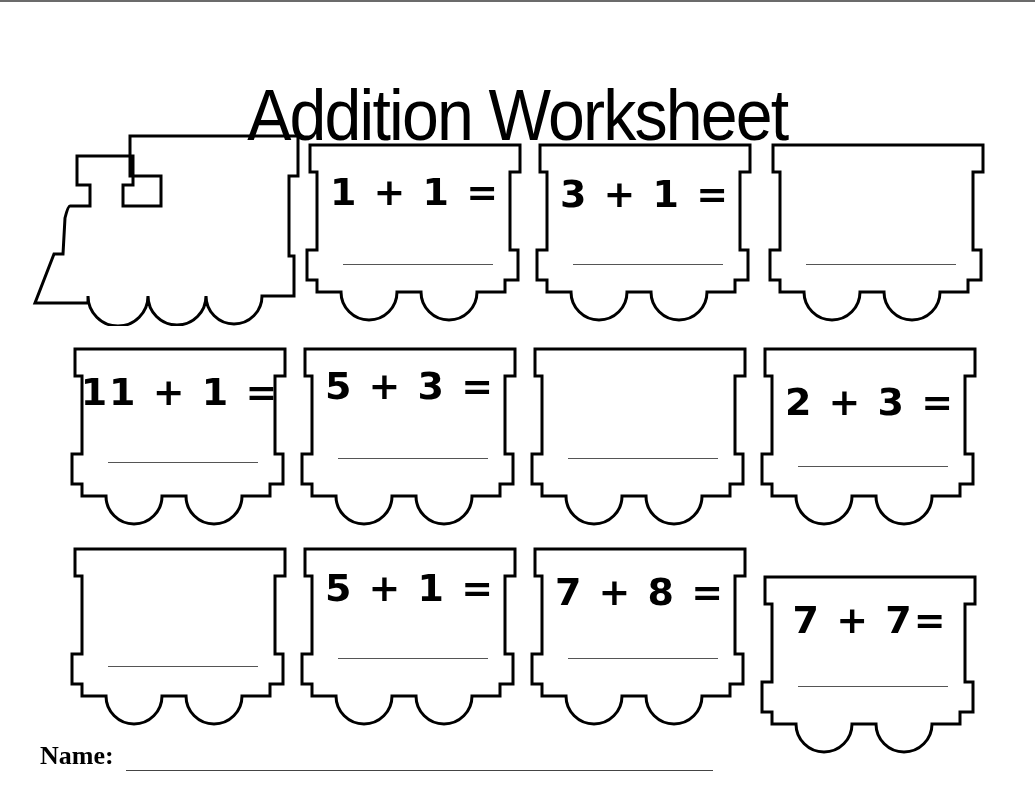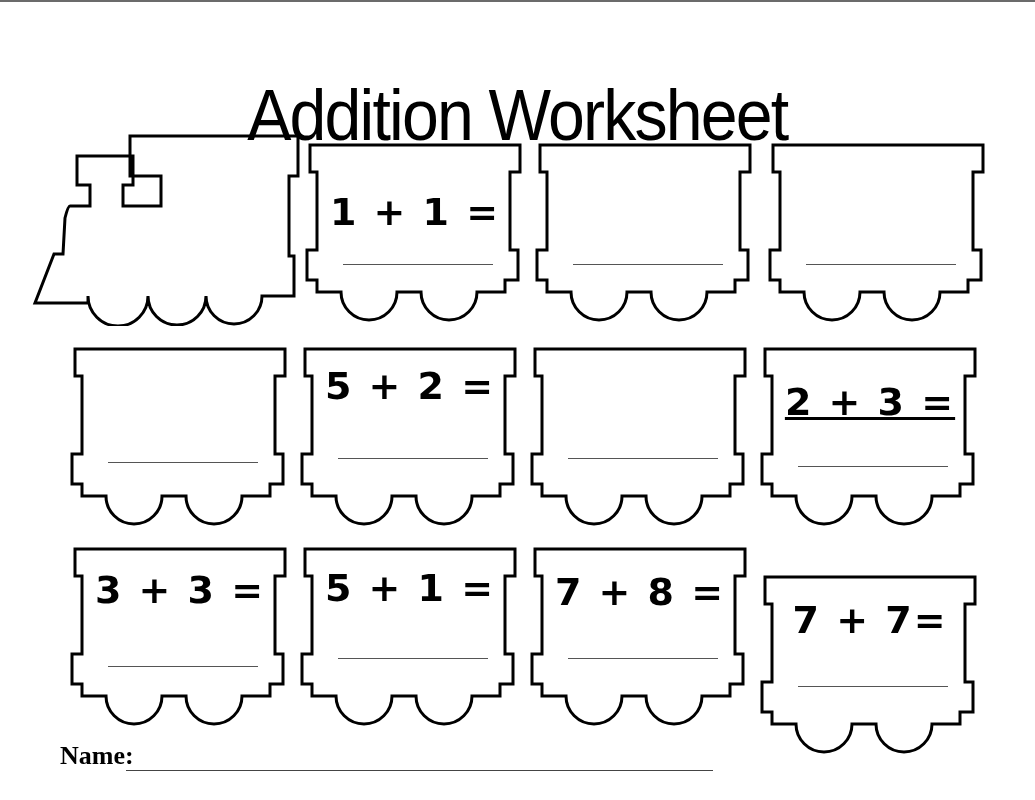--- a/index.html
+++ b/index.html
@@ -5,21 +5,21 @@
   html, body { margin: 0; padding: 0; background: #ffffff; }
   body { width: 1035px; height: 800px; position: relative; overflow: hidden; font-family: "Liberation Sans", sans-serif; }
   .topline { position: absolute; left: 0; top: 0; width: 1035px; height: 2px; background: #6b6b6b; }
   .title { position: absolute; left: 0; top: 22px; width: 1035px; text-align: center; font-family: "Liberation Sans", sans-serif; font-size: 72px; line-height: 90px; font-weight: normal; letter-spacing: -2px; color: #000; transform: scaleX(0.92); transform-origin: 515px 0; }
   .engine { position: absolute; left: 30px; top: 128px; width: 275px; height: 198px; }
   .car { position: absolute; width: 220px; height: 180px; }
   .car svg { position: absolute; left: 0; top: 0; width: 220px; height: 180px; overflow: visible; }
   .problem { position: absolute; left: 0; width: 220px; text-align: center; font-family: "DejaVu Sans", sans-serif; font-weight: bold; font-size: 38px; line-height: 44px; color: #000; letter-spacing: 2px; white-space: nowrap; }
   .answer-line { position: absolute; height: 1px; background: #555; cursor: text; }
   .name-row { position: absolute; left: 40px; top: 738px; height: 40px; }
-  .name-label { position: absolute; left: 0; top: 0; font-family: "Liberation Serif", serif; font-weight: bold; font-size: 26px; line-height: 36px; color: #000; white-space: nowrap; margin-left: 20px; }
+  .name-label { position: absolute; left: 0; top: 0; font-family: "Liberation Serif", serif; font-weight: bold; font-size: 26px; line-height: 36px; color: #000; white-space: nowrap; }
   .name-line { position: absolute; left: 86px; top: 32px; width: 587px; height: 1px; background: #444; cursor: text; }
 </style>
 </head>
 <body>
 
 <div class="topline"></div>
 
 <h1 class="title">Addition Worksheet</h1>
 
 <div class="engine">
@@ -28,66 +28,67 @@
              A28 28 0 0 1 176 168 A28 28 0 0 1 118 168 A28 28 0 0 1 58 168
              L58 175 L5 175 L24 126 L33 126 L35 90 Q38 78 40 78 L60 78 L60 57 L47 57 L47 28 L103 28 L103 57 L93 57 L93 78 L131 78 L131 48 L100 48 Z"></path>
   </svg>
 </div>
 
 <div id="cars">
     <div class="car" style="left: 305px; top: 142px;">
       <svg viewBox="0 0 220 180">
         <path d="M5 3 L215 3 L215 30 L205 30 L205 108 L213 108 L213 138 L200 138 L200 150 L172 150 A28 28 0 0 1 116 150 L92 150 A28 28 0 0 1 36 150 L12 150 L12 138 L2 138 L2 108 L12 108 L12 30 L5 30 Z" fill="none" stroke="#000" stroke-width="3"></path>
       </svg>
-      <div class="problem" style="top: 28px; margin-top: 20px;">1 + 1 =</div>
+      <div class="problem" style="top: 28px;">1 + 1 =</div>
       <div class="answer-line" style="top: 122px; left: 38px; width: 150px;"></div>
     </div>
     <div class="car" style="left: 535px; top: 142px;">
       <svg viewBox="0 0 220 180">
         <path d="M5 3 L215 3 L215 30 L205 30 L205 108 L213 108 L213 138 L200 138 L200 150 L172 150 A28 28 0 0 1 116 150 L92 150 A28 28 0 0 1 36 150 L12 150 L12 138 L2 138 L2 108 L12 108 L12 30 L5 30 Z" fill="none" stroke="#000" stroke-width="3"></path>
       </svg>
+      <div class="problem" style="top: 30px;">3 + 1 =</div>
       <div class="answer-line" style="top: 122px; left: 38px; width: 150px;"></div>
     </div>
     <div class="car" style="left: 768px; top: 142px;">
       <svg viewBox="0 0 220 180">
         <path d="M5 3 L215 3 L215 30 L205 30 L205 108 L213 108 L213 138 L200 138 L200 150 L172 150 A28 28 0 0 1 116 150 L92 150 A28 28 0 0 1 36 150 L12 150 L12 138 L2 138 L2 108 L12 108 L12 30 L5 30 Z" fill="none" stroke="#000" stroke-width="3"></path>
       </svg>
       <div class="answer-line" style="top: 122px; left: 38px; width: 150px;"></div>
     </div>
     <div class="car" style="left: 70px; top: 346px;">
       <svg viewBox="0 0 220 180">
         <path d="M5 3 L215 3 L215 30 L205 30 L205 108 L213 108 L213 138 L200 138 L200 150 L172 150 A28 28 0 0 1 116 150 L92 150 A28 28 0 0 1 36 150 L12 150 L12 138 L2 138 L2 108 L12 108 L12 30 L5 30 Z" fill="none" stroke="#000" stroke-width="3"></path>
       </svg>
+      <div class="problem" style="top: 24px;">11 + 1 =</div>
       <div class="answer-line" style="top: 116px; left: 38px; width: 150px;"></div>
     </div>
     <div class="car" style="left: 300px; top: 346px;">
       <svg viewBox="0 0 220 180">
         <path d="M5 3 L215 3 L215 30 L205 30 L205 108 L213 108 L213 138 L200 138 L200 150 L172 150 A28 28 0 0 1 116 150 L92 150 A28 28 0 0 1 36 150 L12 150 L12 138 L2 138 L2 108 L12 108 L12 30 L5 30 Z" fill="none" stroke="#000" stroke-width="3"></path>
       </svg>
-      <div class="problem" style="top: 18px;">5 + 2 =</div>
+      <div class="problem" style="top: 18px;">5 + 3 =</div>
       <div class="answer-line" style="top: 112px; left: 38px; width: 150px;"></div>
     </div>
     <div class="car" style="left: 530px; top: 346px;">
       <svg viewBox="0 0 220 180">
         <path d="M5 3 L215 3 L215 30 L205 30 L205 108 L213 108 L213 138 L200 138 L200 150 L172 150 A28 28 0 0 1 116 150 L92 150 A28 28 0 0 1 36 150 L12 150 L12 138 L2 138 L2 108 L12 108 L12 30 L5 30 Z" fill="none" stroke="#000" stroke-width="3"></path>
       </svg>
       <div class="answer-line" style="top: 112px; left: 38px; width: 150px;"></div>
     </div>
     <div class="car" style="left: 760px; top: 346px;">
       <svg viewBox="0 0 220 180">
         <path d="M5 3 L215 3 L215 30 L205 30 L205 108 L213 108 L213 138 L200 138 L200 150 L172 150 A28 28 0 0 1 116 150 L92 150 A28 28 0 0 1 36 150 L12 150 L12 138 L2 138 L2 108 L12 108 L12 30 L5 30 Z" fill="none" stroke="#000" stroke-width="3"></path>
       </svg>
-      <div class="problem" style="top: 34px; text-decoration: underline;">2 + 3 =</div>
+      <div class="problem" style="top: 34px;">2 + 3 =</div>
       <div class="answer-line" style="top: 120px; left: 38px; width: 150px;"></div>
     </div>
     <div class="car" style="left: 70px; top: 546px;">
       <svg viewBox="0 0 220 180">
         <path d="M5 3 L215 3 L215 30 L205 30 L205 108 L213 108 L213 138 L200 138 L200 150 L172 150 A28 28 0 0 1 116 150 L92 150 A28 28 0 0 1 36 150 L12 150 L12 138 L2 138 L2 108 L12 108 L12 30 L5 30 Z" fill="none" stroke="#000" stroke-width="3"></path>
       </svg>
-      <div class="problem" style="top: 22px;">3 + 3 =</div>
       <div class="answer-line" style="top: 120px; left: 38px; width: 150px;"></div>
     </div>
     <div class="car" style="left: 300px; top: 546px;">
       <svg viewBox="0 0 220 180">
         <path d="M5 3 L215 3 L215 30 L205 30 L205 108 L213 108 L213 138 L200 138 L200 150 L172 150 A28 28 0 0 1 116 150 L92 150 A28 28 0 0 1 36 150 L12 150 L12 138 L2 138 L2 108 L12 108 L12 30 L5 30 Z" fill="none" stroke="#000" stroke-width="3"></path>
       </svg>
       <div class="problem" style="top: 20px;">5 + 1 =</div>
       <div class="answer-line" style="top: 112px; left: 38px; width: 150px;"></div>
     </div>
     <div class="car" style="left: 530px; top: 546px;">

